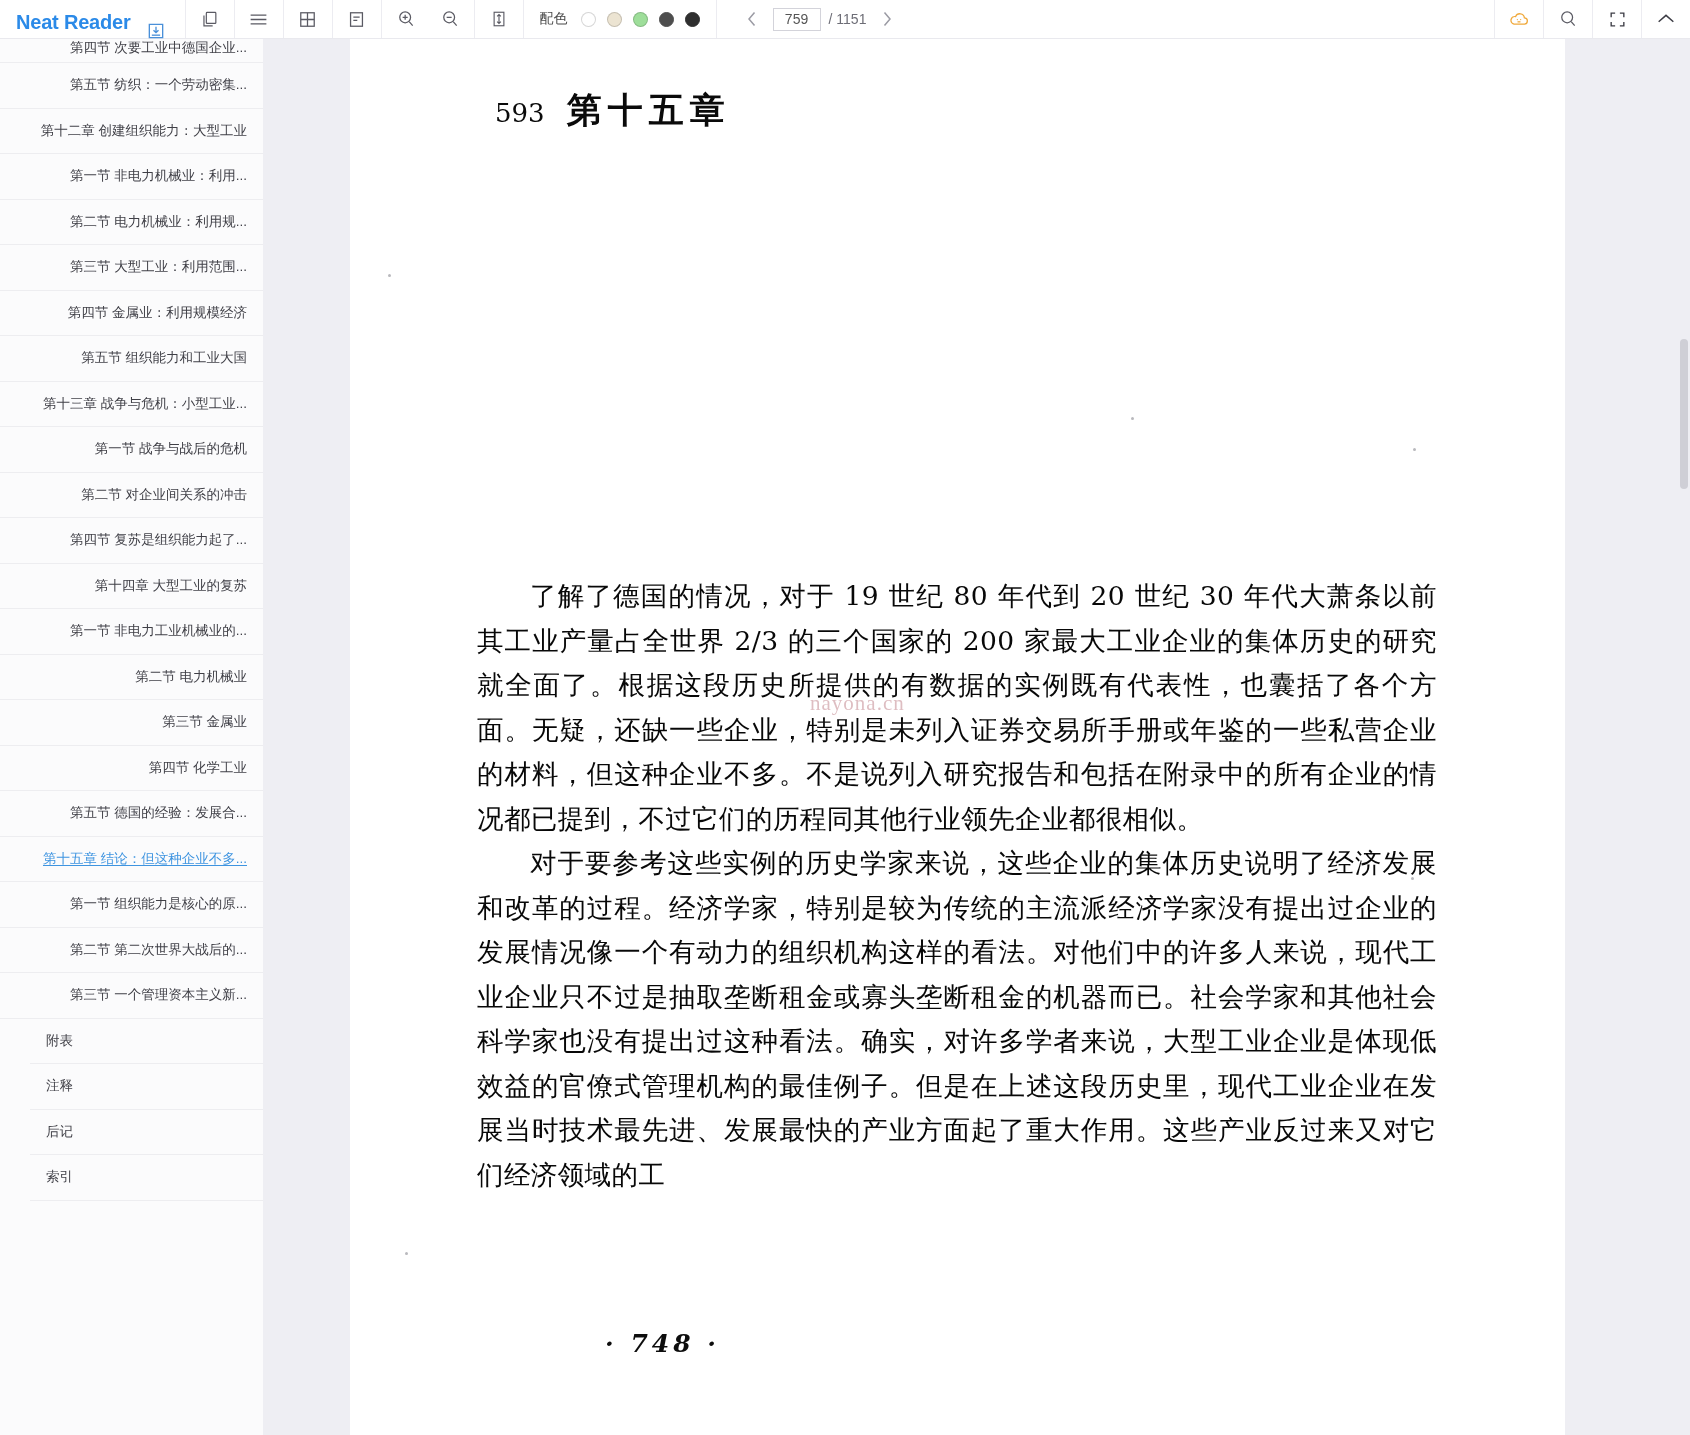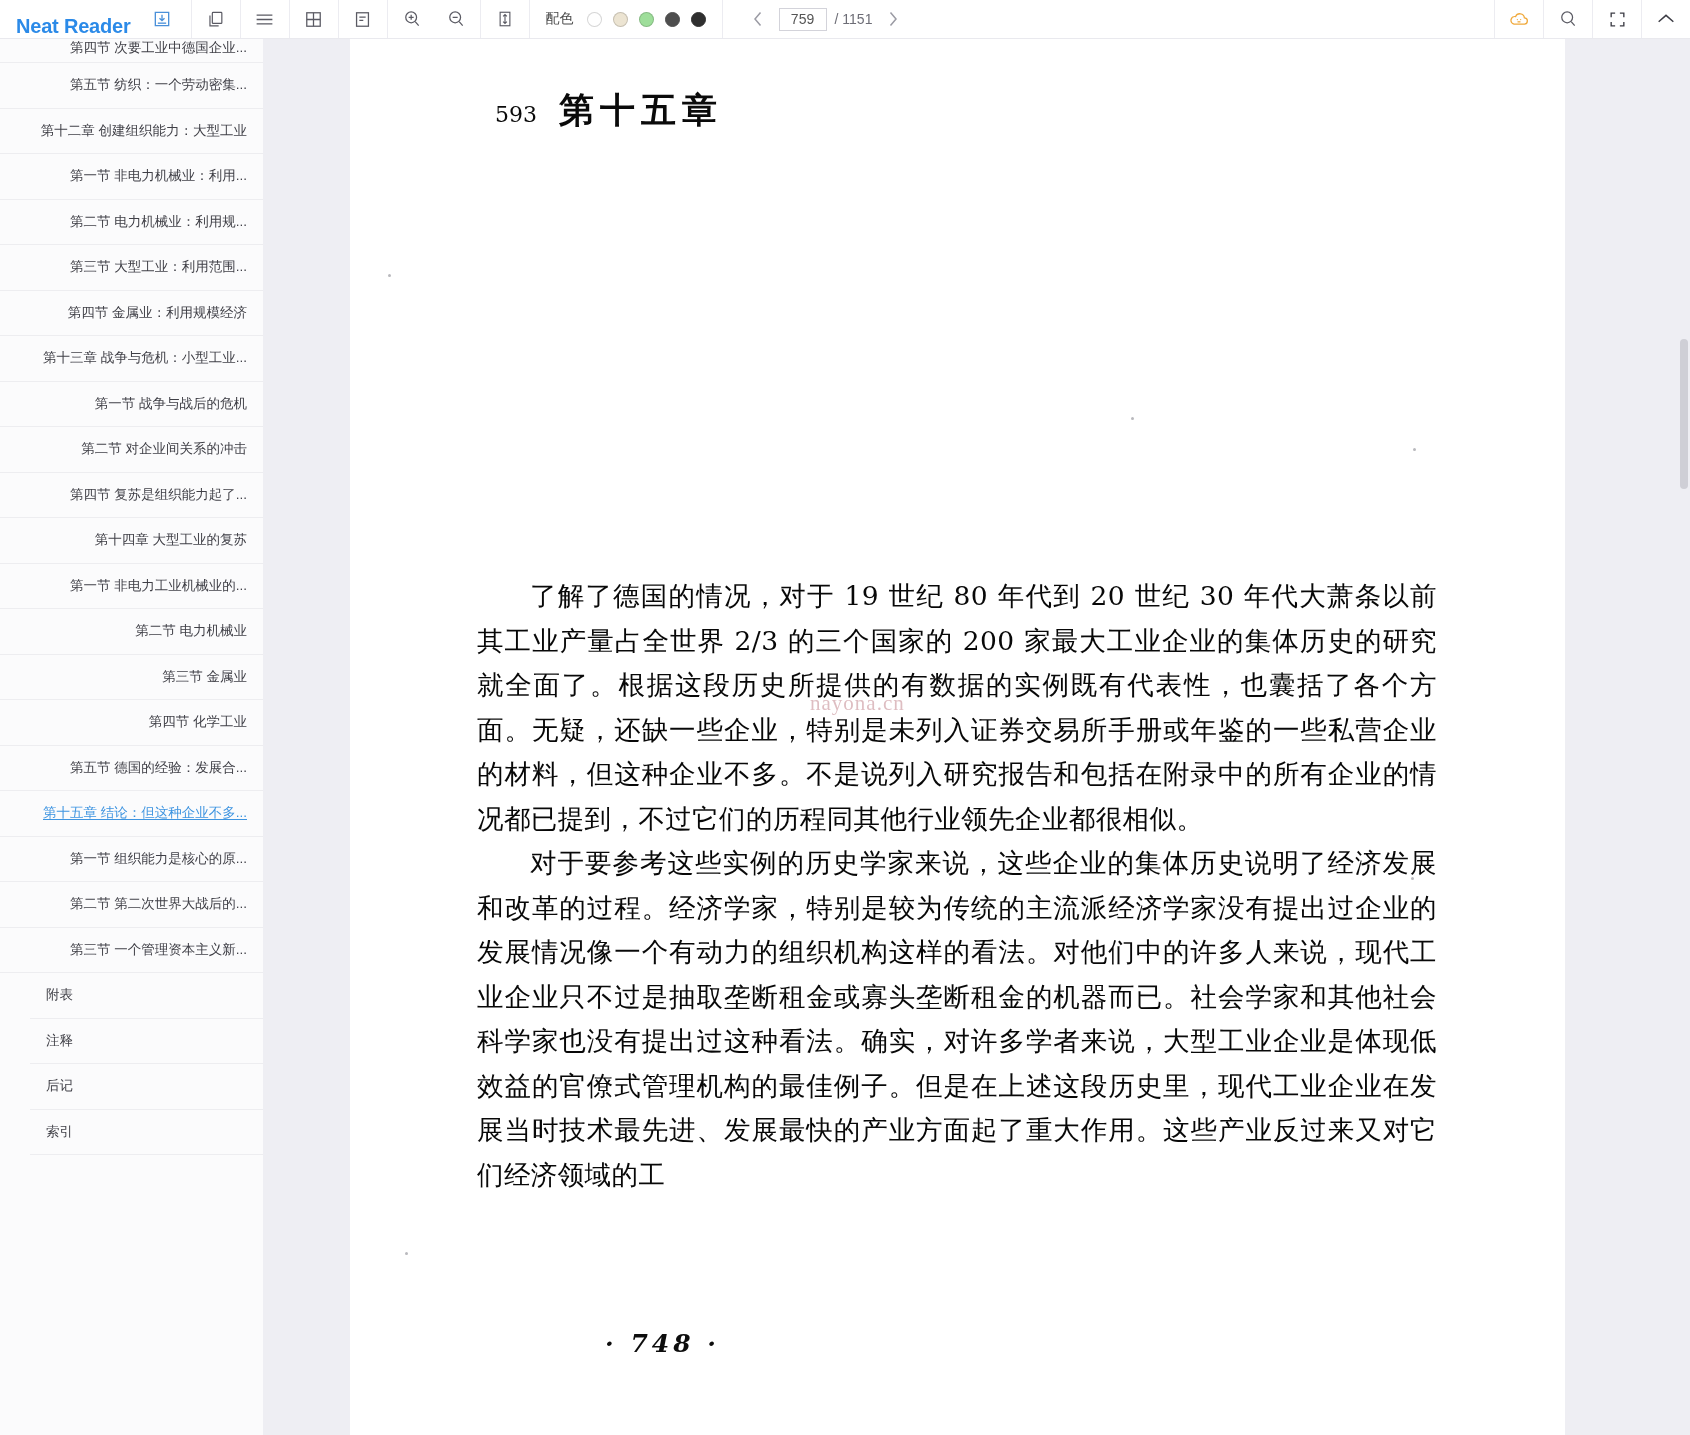--- a/index.html
+++ b/index.html
@@ -9,22 +9,22 @@
     background: #ffffff; overflow: hidden;
   }
 
   
   #toolbar {
     position: absolute; top: 0; left: 0; width: 1690px; height: 39px;
     background: #ffffff; border-bottom: 1px solid #e9e9ee;
     display: flex; align-items: stretch;
   }
   .brand {
-    display: flex; align-items: flex-end; gap: 16px;
-    padding: 0 14px 0 16px; height: 100%;
+    display: flex; align-items: flex-start; gap: 10px;
+    padding: 0 14px 0 16px; height: 100%; margin-top: 11px;
   }
   .brand-name {
     color: #2b8ae8; font-size: 20px; font-weight: bold; letter-spacing: -0.2px;
     white-space: nowrap;
   }
   .tb-group {
     display: flex; align-items: center; height: 100%;
     border-left: 1px solid #ececf1; padding: 0 2px;
   }
   .tb-btn {
@@ -95,21 +95,21 @@
   }
 
   
   .scan {
     position: absolute; color: #0a0a0a;
   }
   .chap-head {
     top: 48px; left: 145px; display: flex; align-items: baseline; gap: 22px;
     font-family: "DejaVu Serif", "Liberation Serif", serif;
   }
-  .chap-num { font-size: 22px; font-weight: normal; }
+  .chap-num { font-size: 26px; font-weight: normal; }
   .chap-title { font-size: 35px; font-weight: bold; letter-spacing: 6px; }
 
   .doc-title {
     top: 281px; left: 0; width: 1215px; text-align: center;
     font-family: "DejaVu Sans", sans-serif;
     font-size: 41px; font-weight: bold; letter-spacing: 2px;
     color: #000;
   }
 
   #body-text {
@@ -301,20 +301,23 @@
     </div>
     <div class="toc-item lvl-2">
       <span>第二节 电力机械业：利用规...</span>
     </div>
     <div class="toc-item lvl-2">
       <span>第三节 大型工业：利用范围...</span>
     </div>
     <div class="toc-item lvl-2">
       <span>第四节 金属业：利用规模经济</span>
     </div>
+    <div class="toc-item lvl-2">
+      <span>第五节 组织能力和工业大国</span>
+    </div>
     <div class="toc-item lvl-1">
       <span>第十三章 战争与危机：小型工业...</span>
     </div>
     <div class="toc-item lvl-2">
       <span>第一节 战争与战后的危机</span>
     </div>
     <div class="toc-item lvl-2">
       <span>第二节 对企业间关系的冲击</span>
     </div>
     <div class="toc-item lvl-2">

